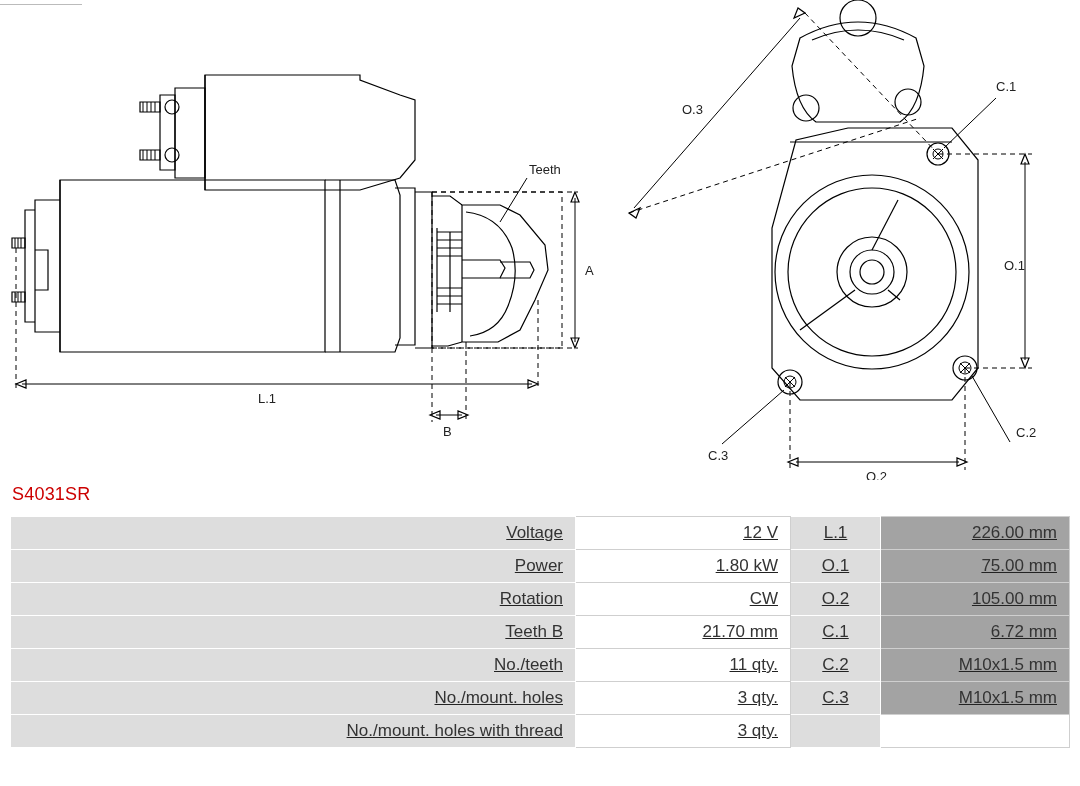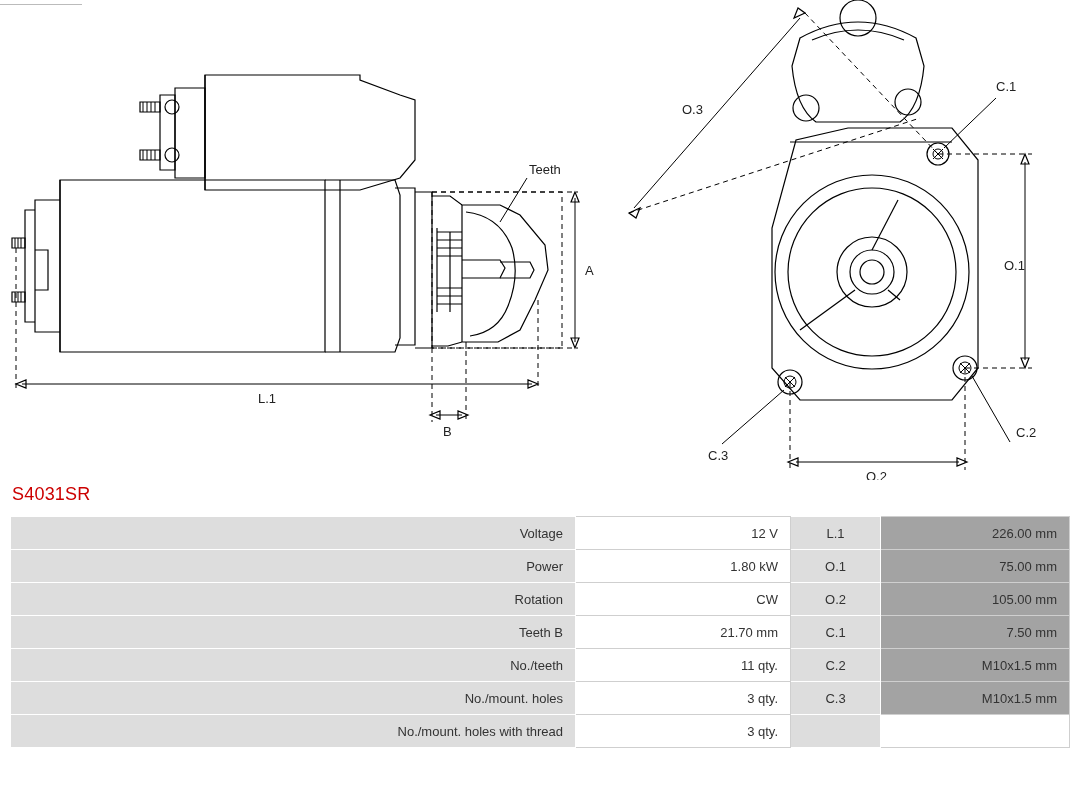--- a/index.html
+++ b/index.html
@@ -39,21 +39,22 @@
     font-family: "Liberation Sans", sans-serif;
     letter-spacing: 0.2px;
   }
   .spec-table {
     position: absolute;
     left: 10px;
     top: 516px;
     width: 1060px;
     border-collapse: collapse;
     table-layout: fixed;
-    font-size: 13px;
+    font-size: 17px;
+    text-decoration: underline;
   }
   .spec-table td {
     border: 1px solid #ffffff;
     height: 32px;
     padding: 0 12px;
     background: #dddddd;
     color: #333333;
     vertical-align: middle;
   }
   .spec-table td.label {
@@ -279,21 +280,21 @@
       <tr>
         <td class="label">Rotation</td>
         <td class="value">CW</td>
         <td class="label2">O.2</td>
         <td class="value2">105.00 mm</td>
       </tr>
       <tr>
         <td class="label">Teeth B</td>
         <td class="value">21.70 mm</td>
         <td class="label2">C.1</td>
-        <td class="value2">7.50 mm</td>
+        <td class="value2">6.72 mm</td>
       </tr>
       <tr>
         <td class="label">No./teeth</td>
         <td class="value">11 qty.</td>
         <td class="label2">C.2</td>
         <td class="value2">M10x1.5 mm</td>
       </tr>
       <tr>
         <td class="label">No./mount. holes</td>
         <td class="value">3 qty.</td>

